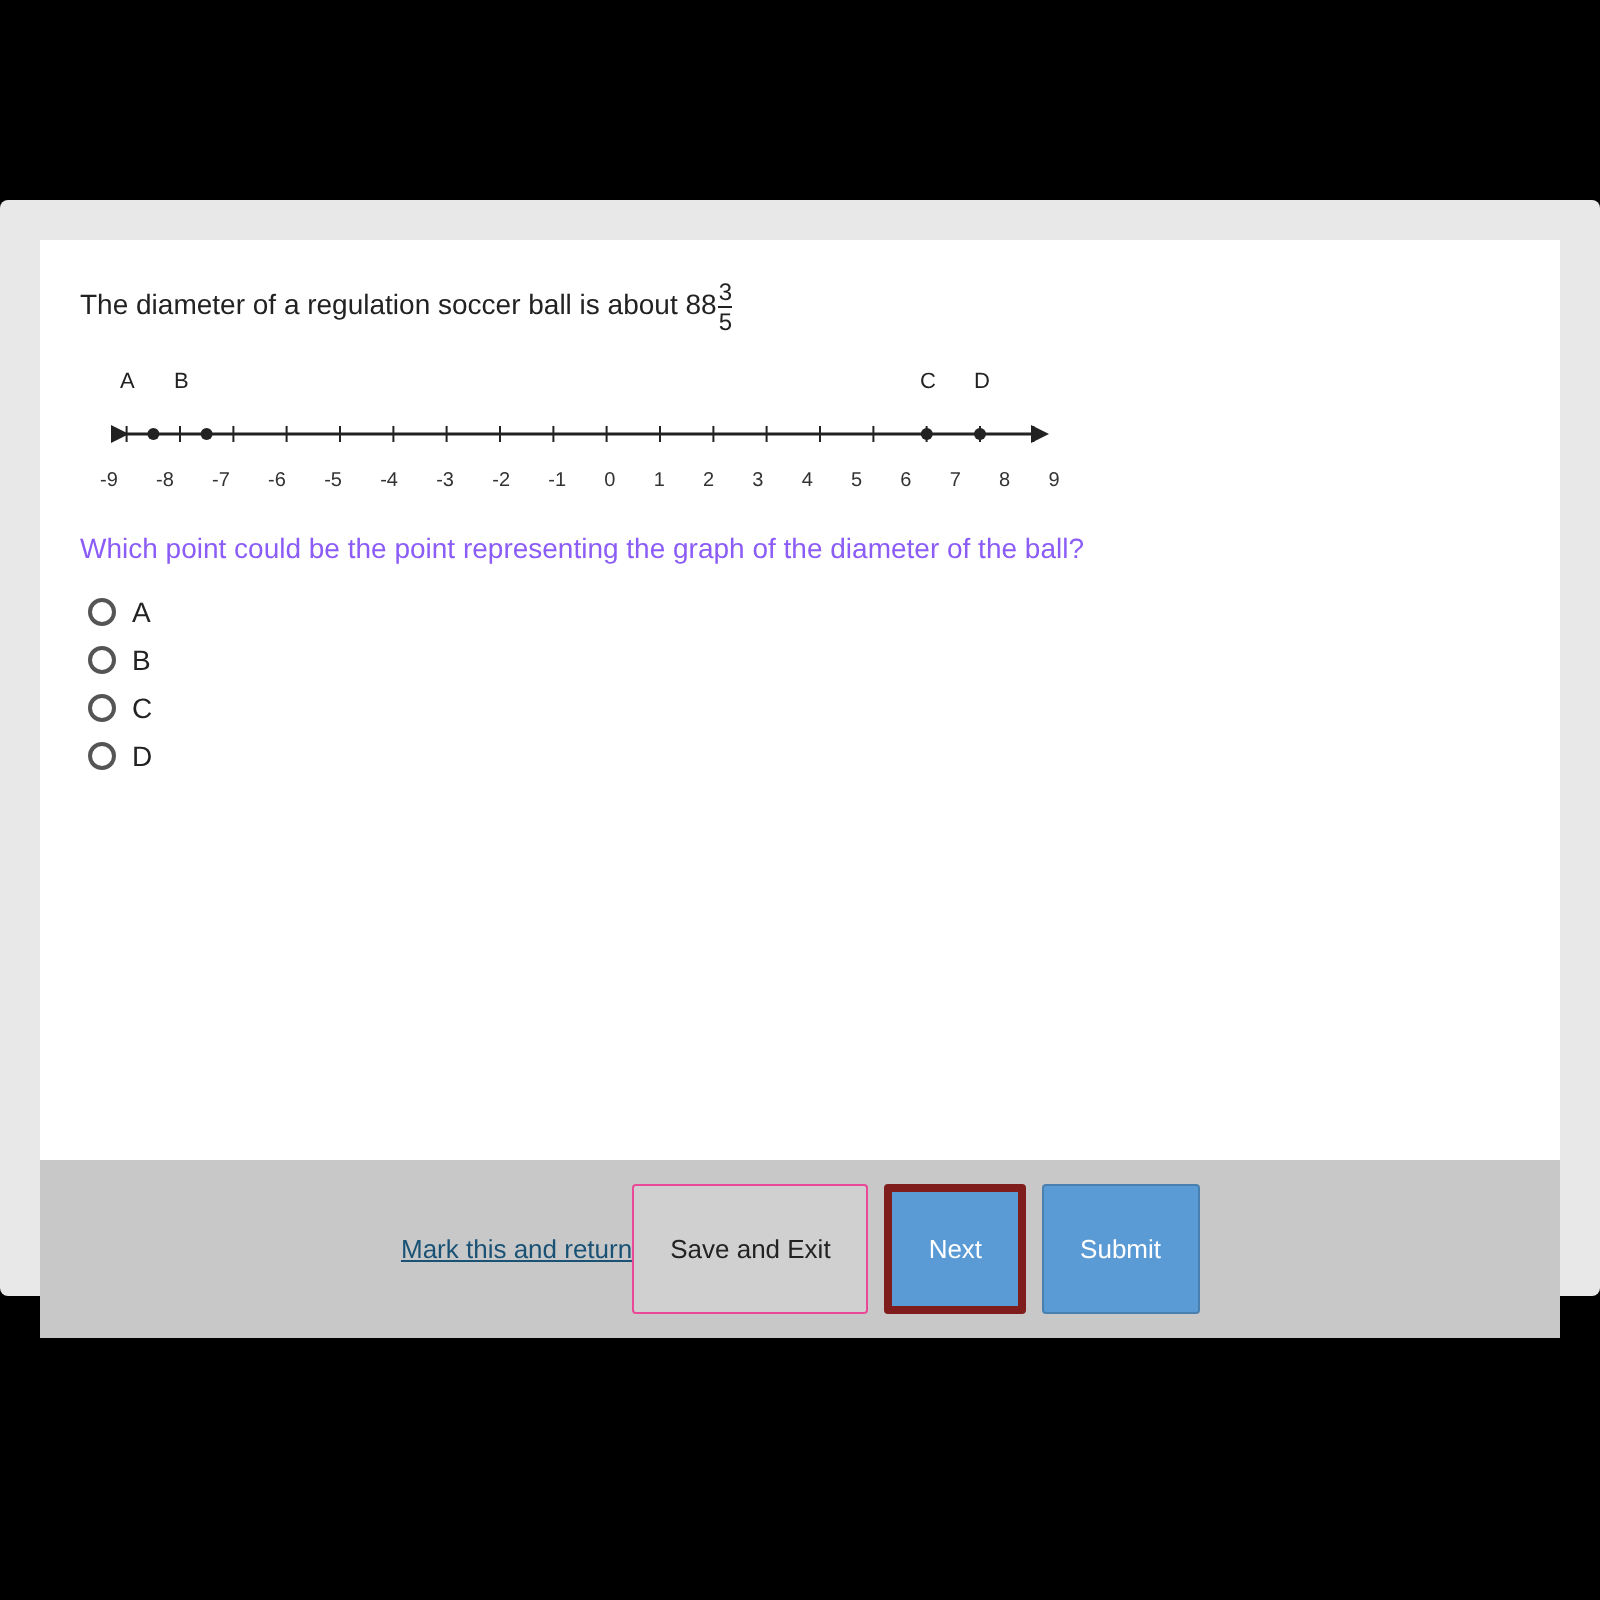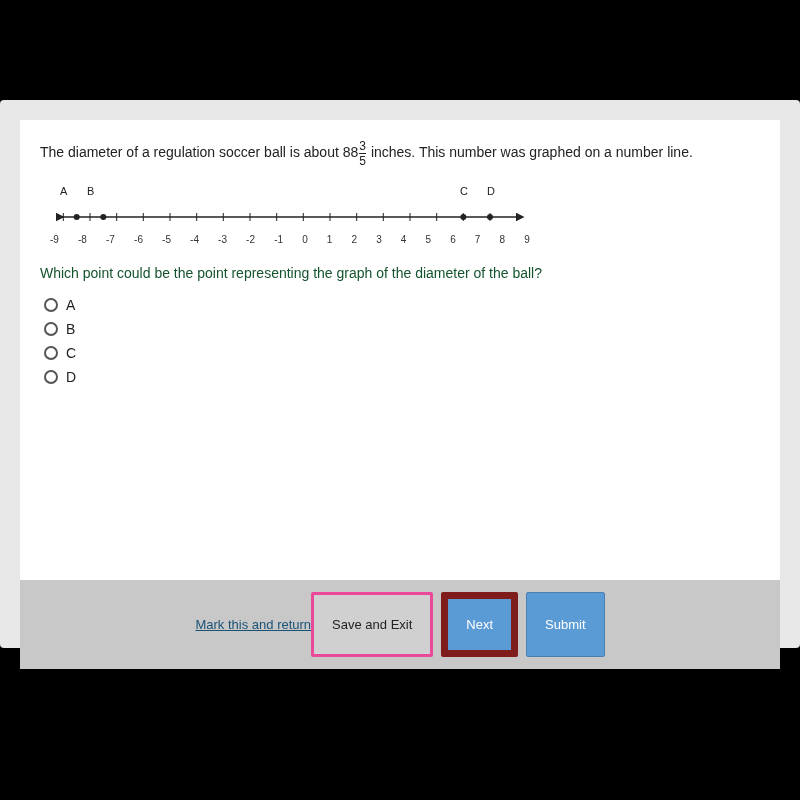--- a/index.html
+++ b/index.html
@@ -58,21 +58,21 @@
       margin: 10px 0 20px 10px;
     }
 
     .number-line-svg {
       width: 480px;
       height: 24px;
     }
 
     .sub-question {
       font-size: 14px;
-      color: #14532d;
+      color: #8b5cf6;
       margin-bottom: 16px;
       margin-top: 4px;
     }
 
     .answer-options {
       display: flex;
       flex-direction: column;
       gap: 8px;
       margin-left: 4px;
     }
@@ -111,31 +111,31 @@
       cursor: pointer;
     }
 
     .footer-buttons {
       display: flex;
       gap: 8px;
     }
 
     .btn-save {
       background: #d0d0d0;
-      border: 3px solid #ec4899;
+      border: 1px solid #ec4899;
       color: #222;
       font-size: 13px;
       padding: 8px 18px;
       cursor: pointer;
       border-radius: 2px;
     }
 
     .btn-next {
       background: #5b9bd5;
-      border: 7px solid #7f1d1d;
+      border: 4px solid #7f1d1d;
       color: #fff;
       font-size: 13px;
       padding: 8px 18px;
       cursor: pointer;
       border-radius: 2px;
     }
 
     .btn-submit {
       background: #5b9bd5;
       border: 1px solid #4a80b0;
@@ -149,21 +149,21 @@
 </head>
 <body>
 
 <div class="screen">
   <div class="content-area">
 
     <div class="question-text">
       <span>The diameter of a regulation soccer ball is about 8</span><span>8</span><span class="fraction">
           <span class="numerator">3</span>
           <span class="denominator">5</span>
-        </span><span> inches. This number was graphed on a number line.</span>
+        </span>
     </div>
 
     <div class="number-line-container">
       
       <div style="position:relative; width:480px; height:20px; font-size:11px; color:#222;">
 
         <span style="position:absolute; left:10px;">A</span>
         <span style="position:absolute; left:37px;">B</span>
         <span style="position:absolute; left:410px;">C</span>
         <span style="position:absolute; left:437px;">D</span>

